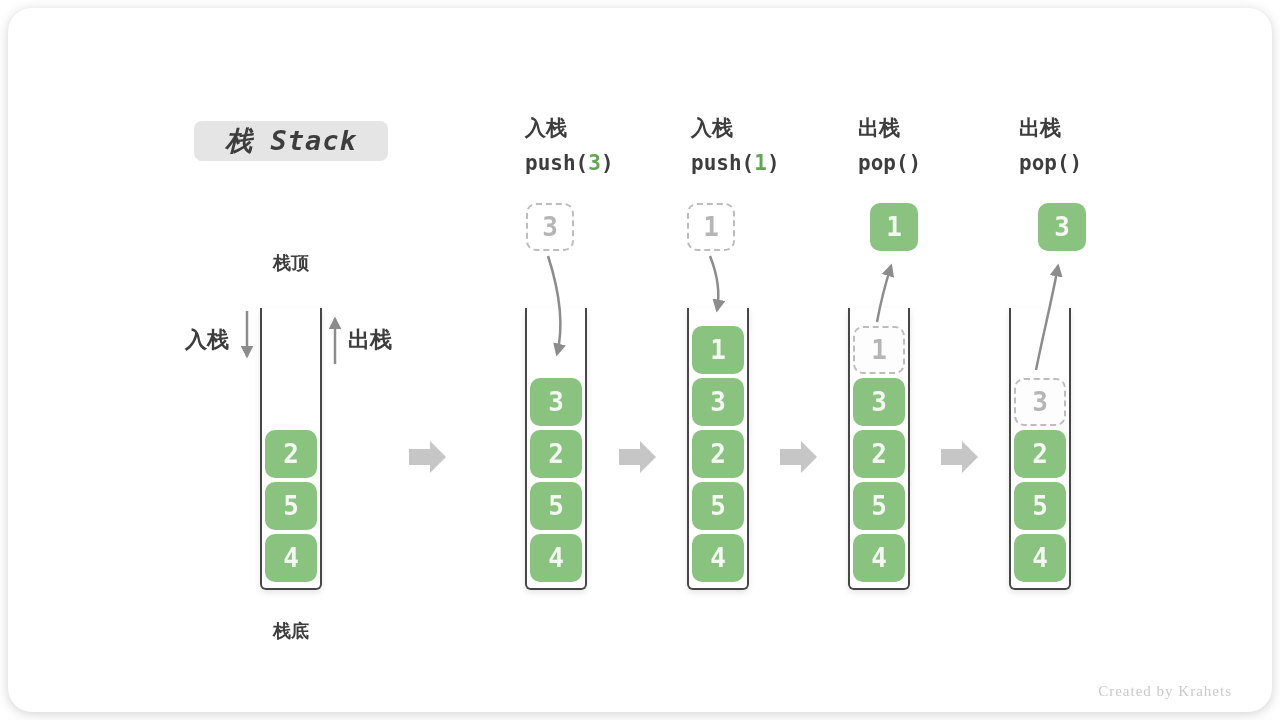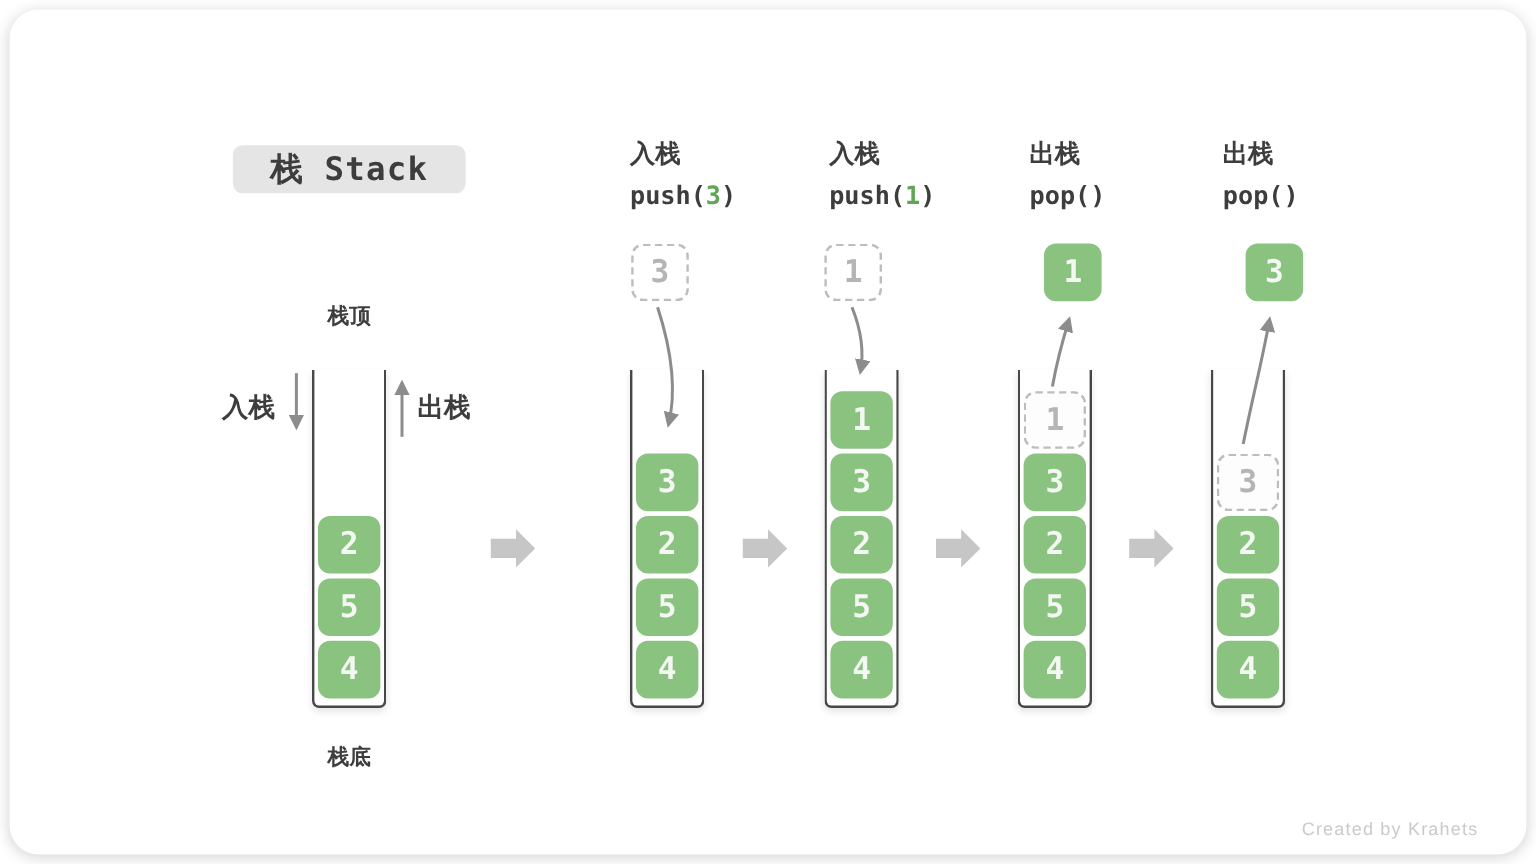--- a/index.html
+++ b/index.html
@@ -13,21 +13,21 @@
        font-family:"DejaVu Sans",sans-serif;}
   .canvas{position:relative;width:1280px;height:720px;}
   .card{position:absolute;left:8px;top:8px;width:1264px;height:704px;
         background:#fff;border-radius:24px;
         box-shadow:0 2px 12px rgba(0,0,0,.18);}
 
   .title-badge{position:absolute;left:186px;top:113px;width:194px;height:40px;
         background:var(--badge-bg);border-radius:8px;display:flex;
         align-items:center;justify-content:center;
         font-family:"DejaVu Sans Mono",monospace;font-weight:bold;
-        font-size:27px;color:var(--ink);letter-spacing:1px;}
+        font-size:27px;color:var(--ink);letter-spacing:1px;font-style:italic;}
 
   .op-header{position:absolute;top:106px;color:var(--ink);}
   .op-name{font-size:21px;font-weight:bold;line-height:28px;}
   .op-code{font-family:"DejaVu Sans Mono",monospace;font-size:21px;
         font-weight:bold;line-height:28px;margin-top:7px;}
   .op-code .num{color:var(--code-green);}
 
   .stack-container{position:absolute;top:300px;width:62px;height:282px;
         border-left:2px solid var(--container-stroke);
         border-right:2px solid var(--container-stroke);
@@ -48,21 +48,21 @@
         font-family:"DejaVu Sans Mono",monospace;font-weight:bold;font-size:26px;}
   .float-box.ghost{border:2px dashed var(--ghost-border);color:var(--ghost-text);
         background:#fff;}
   .float-box.solid{background:var(--cell-green);color:var(--cell-text);}
 
   .side-label{position:absolute;font-size:22px;font-weight:bold;color:var(--ink);}
   .stack-word{position:absolute;width:62px;text-align:center;font-size:18px;
         font-weight:bold;color:var(--ink);}
 
   .watermark{position:absolute;right:40px;top:675px;
-        font-family:Liberation Sans, sans-serif;font-size:15px;
+        font-family:Liberation Serif, serif;font-size:15px;
         color:var(--watermark);letter-spacing:1px;}
 
   svg.overlay{position:absolute;left:0;top:0;width:1280px;height:720px;
         pointer-events:none;}
   .thin{stroke:var(--thin-arrow);stroke-width:2.5;fill:none;}
   .ah-fill{fill:var(--thin-arrow);}
   .block{fill:var(--block-arrow);}
 </style>
 </head>
 <body>

